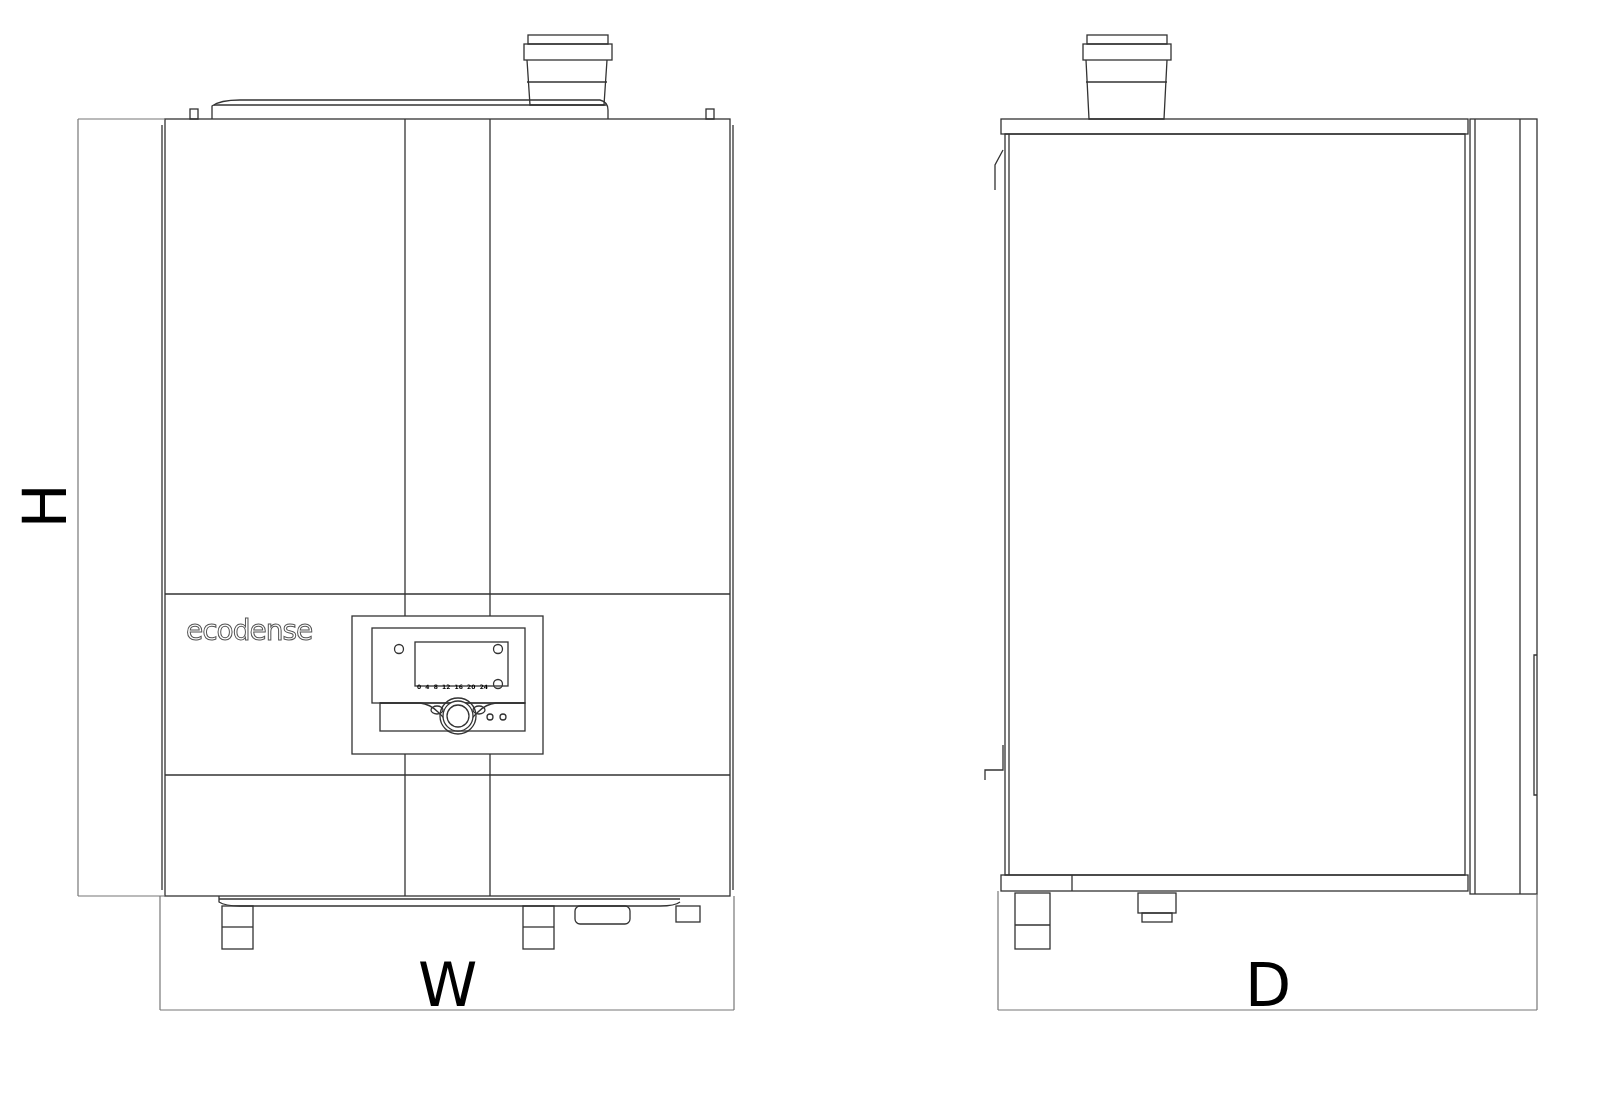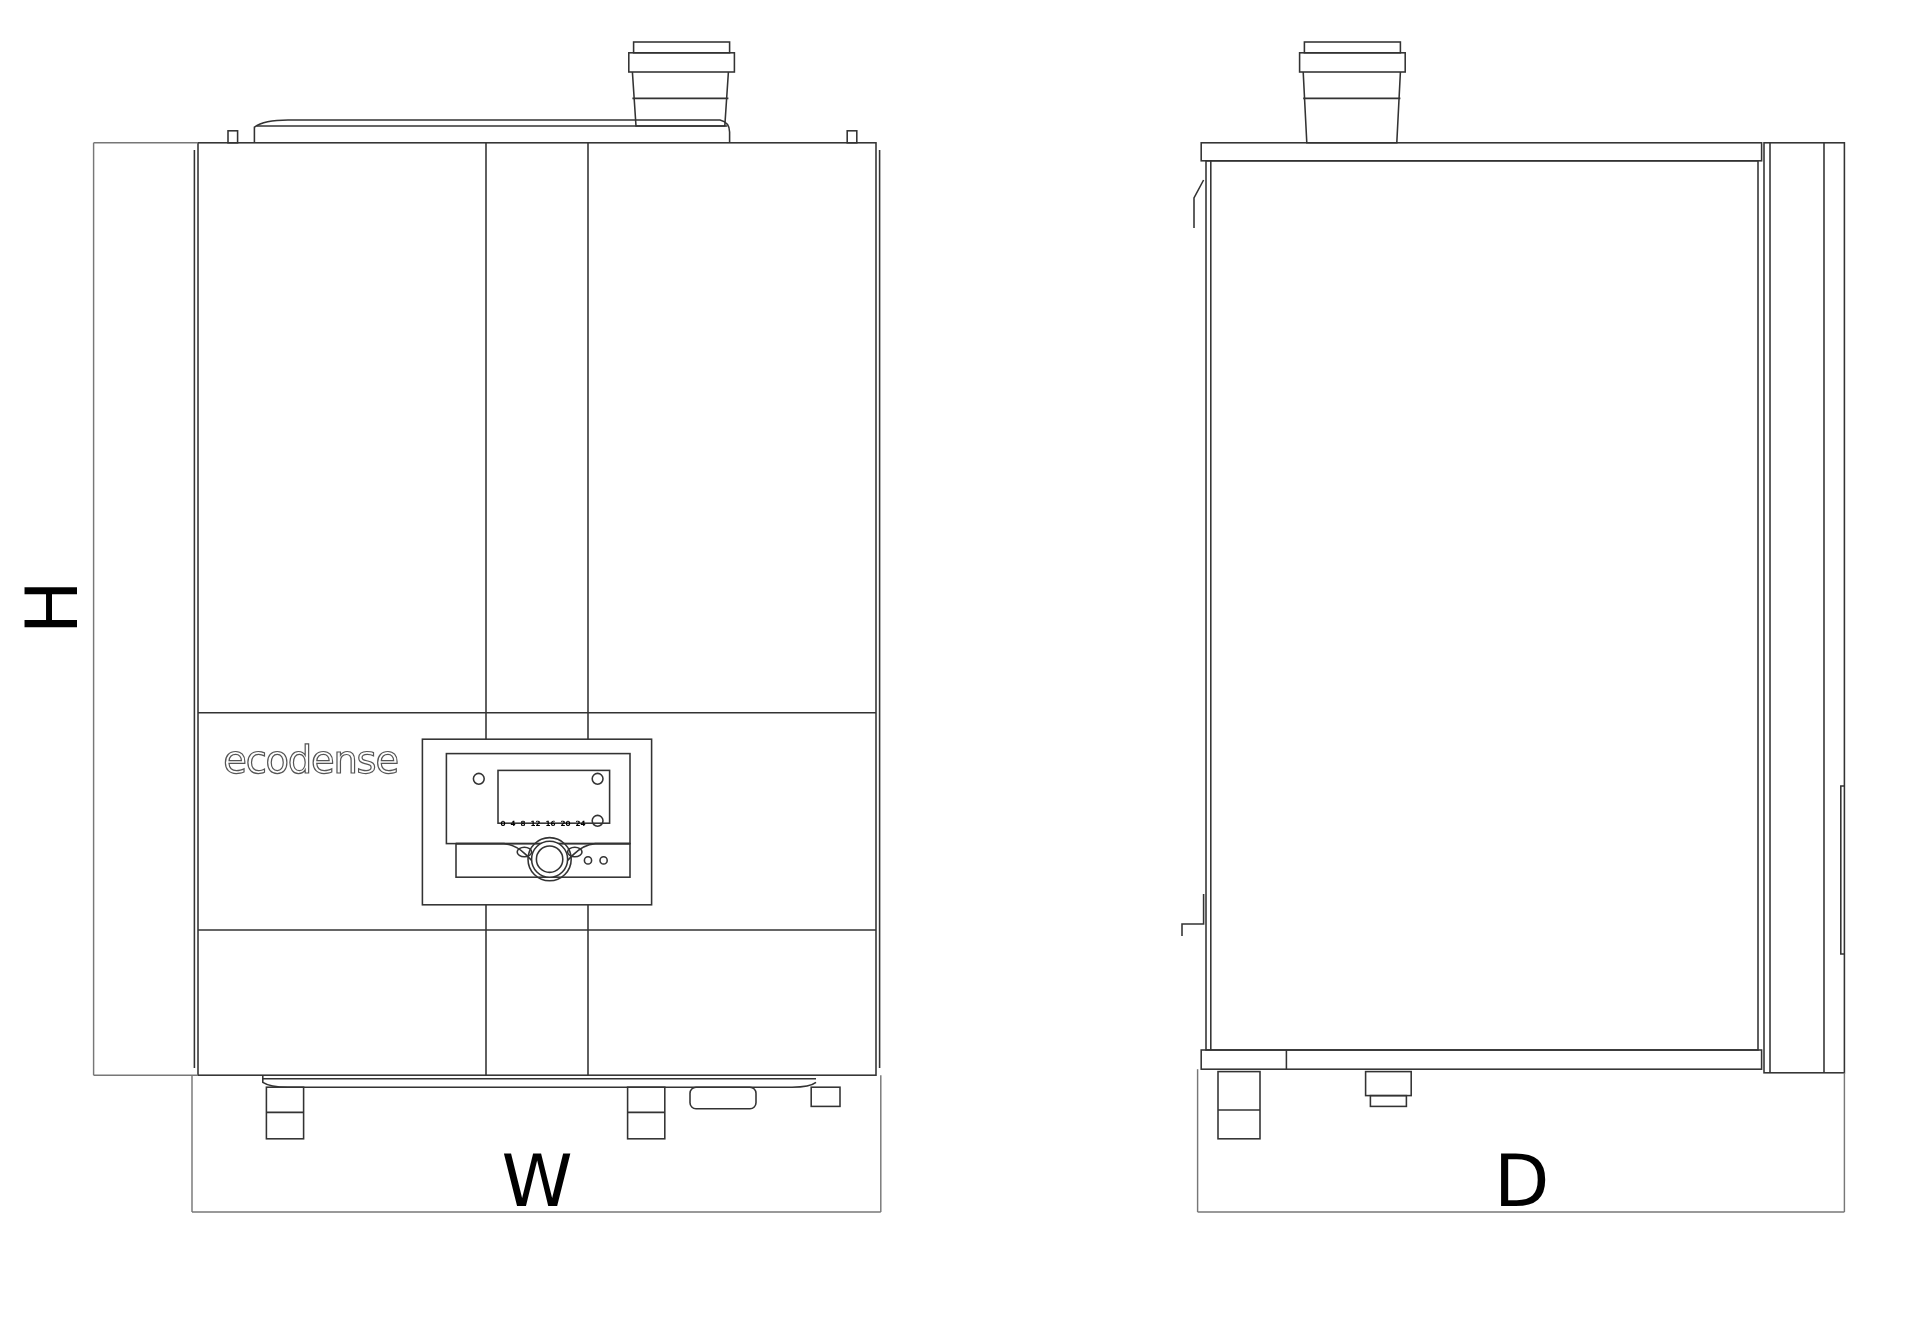--- a/index.html
+++ b/index.html
@@ -1,19 +1,19 @@
 <!DOCTYPE html>
 <html><head>
 <meta charset="utf-8">
 <style>
   html,body{margin:0;padding:0;background:#ffffff;}
   body{width:1600px;height:1109px;position:relative;overflow:hidden;font-family:"Liberation Sans",sans-serif;}
   svg{position:absolute;left:0;top:0;}
   .dim-label{position:absolute;font-family:"DejaVu Sans","Liberation Sans",sans-serif;font-size:60px;color:#000;line-height:1;}
-  .brand{position:absolute;font-family:"DejaVu Sans",sans-serif;font-size:32px;color:#fff;-webkit-text-stroke:1px #555;letter-spacing:-1px;}
+  .brand{position:absolute;font-family:"DejaVu Sans",sans-serif;font-size:28px;color:#fff;-webkit-text-stroke:1px #555;letter-spacing:-1px;}
 </style>
 </head>
 <body>
 
 <svg width="1600" height="1109" viewBox="0 0 1600 1109">
   <g fill="none" stroke="#333" stroke-width="1.3">
 
     <g>
       <rect x="528" y="35" width="80" height="9"></rect>
       <rect x="524" y="44" width="88" height="16"></rect>

